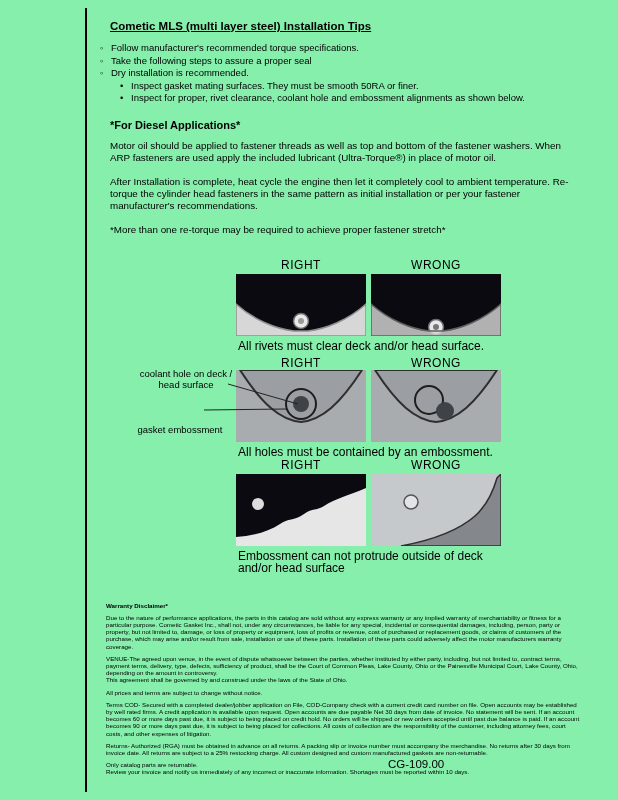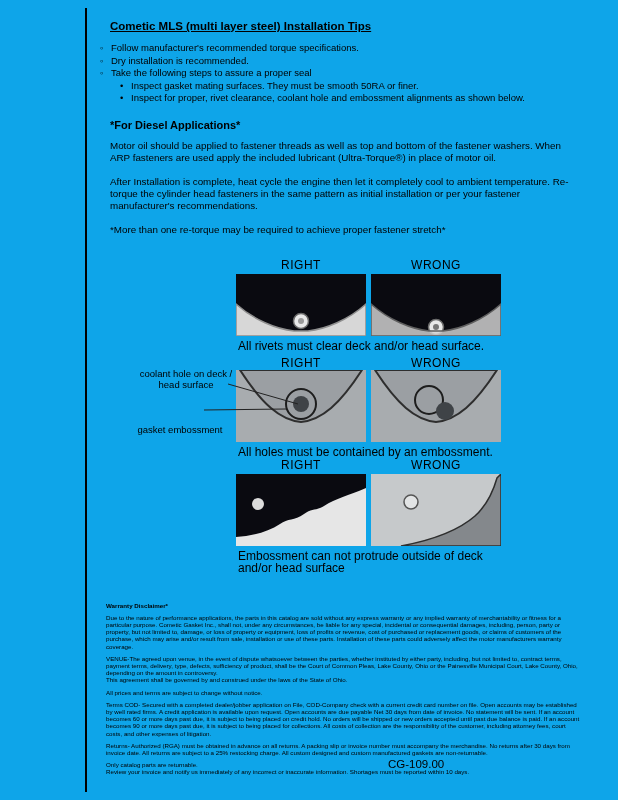--- a/index.html
+++ b/index.html
@@ -1,17 +1,17 @@
 <!DOCTYPE html>
 <html><head>
 <meta charset="utf-8">
 <style>
   html,body { margin:0; padding:0; background:#ffffff; }
   .page {
-    position:relative; width:618px; height:800px; background:#0ea5e9;
+    position:relative; width:618px; height:800px; background:#86efac;
     font-family:"Liberation Sans", sans-serif; color:#000; overflow:hidden;
   }
   .left-rule { position:absolute; left:85px; top:8px; width:2px; height:784px; background:#000; }
   .content { position:absolute; left:96px; top:14px; width:486px; }
 
   .title {
     font-size:11.5px; font-weight:bold; text-decoration:underline;
     margin:6px 0 10px 14px;
   }
   .tips { list-style:none; margin:0 0 0 4px; padding:0; }
@@ -44,22 +44,22 @@
 
 <div class="page">
   <div class="left-rule"></div>
 
   <div class="content">
 
     <h1 class="title">Cometic MLS (multi layer steel) Installation Tips</h1>
 
     <ul class="tips">
       <li>Follow manufacturer's recommended torque specifications.</li>
+      <li>Take the following steps to assure a proper seal</li>
       <li>Dry installation is recommended.</li>
-      <li>Take the following steps to assure a proper seal</li>
       <li class="sub">Inspect gasket mating surfaces.  They must be smooth 50RA or finer.</li>
       <li class="sub">Inspect for proper, rivet clearance, coolant hole and embossment alignments as shown below.</li>
     </ul>
 
     <h2 class="diesel-heading">*For Diesel Applications*</h2>
     <p class="para">Motor oil should be applied to fastener threads as well as top and bottom of the fastener washers. When ARP fasteners are used apply the included lubricant (Ultra-Torque®) in place of motor oil.</p>
     <p class="para">After Installation is complete, heat cycle the engine then let it completely cool to ambient temperature. Re-torque the cylinder head fasteners in the same pattern as initial installation or per your fastener manufacturer's recommendations.</p>
     <p class="para note">*More than one re-torque may be required to achieve proper fastener stretch*</p>
 
     <div class="diagram-block">

